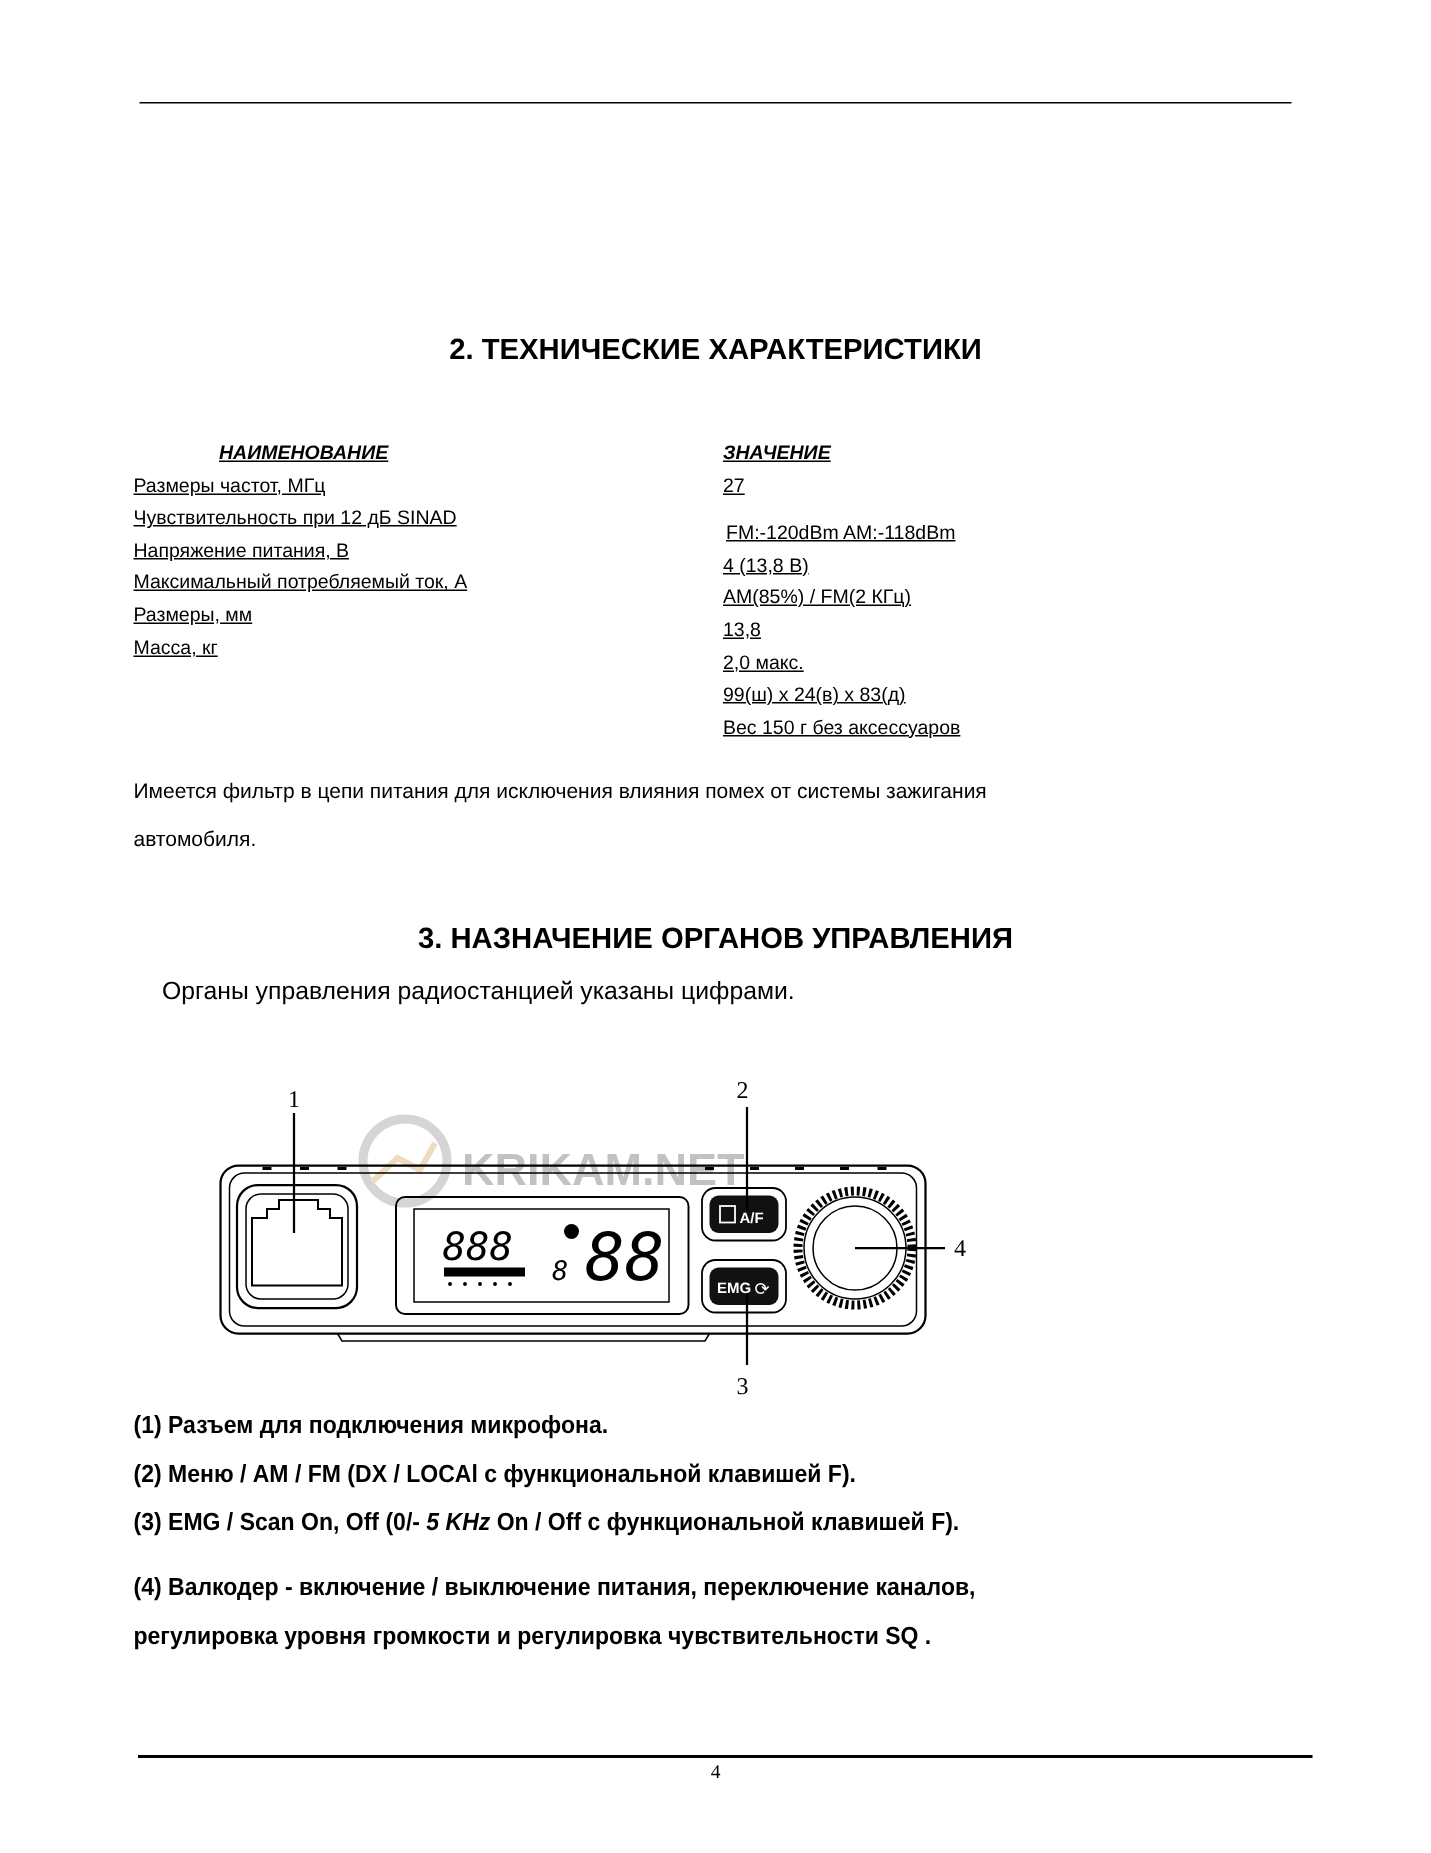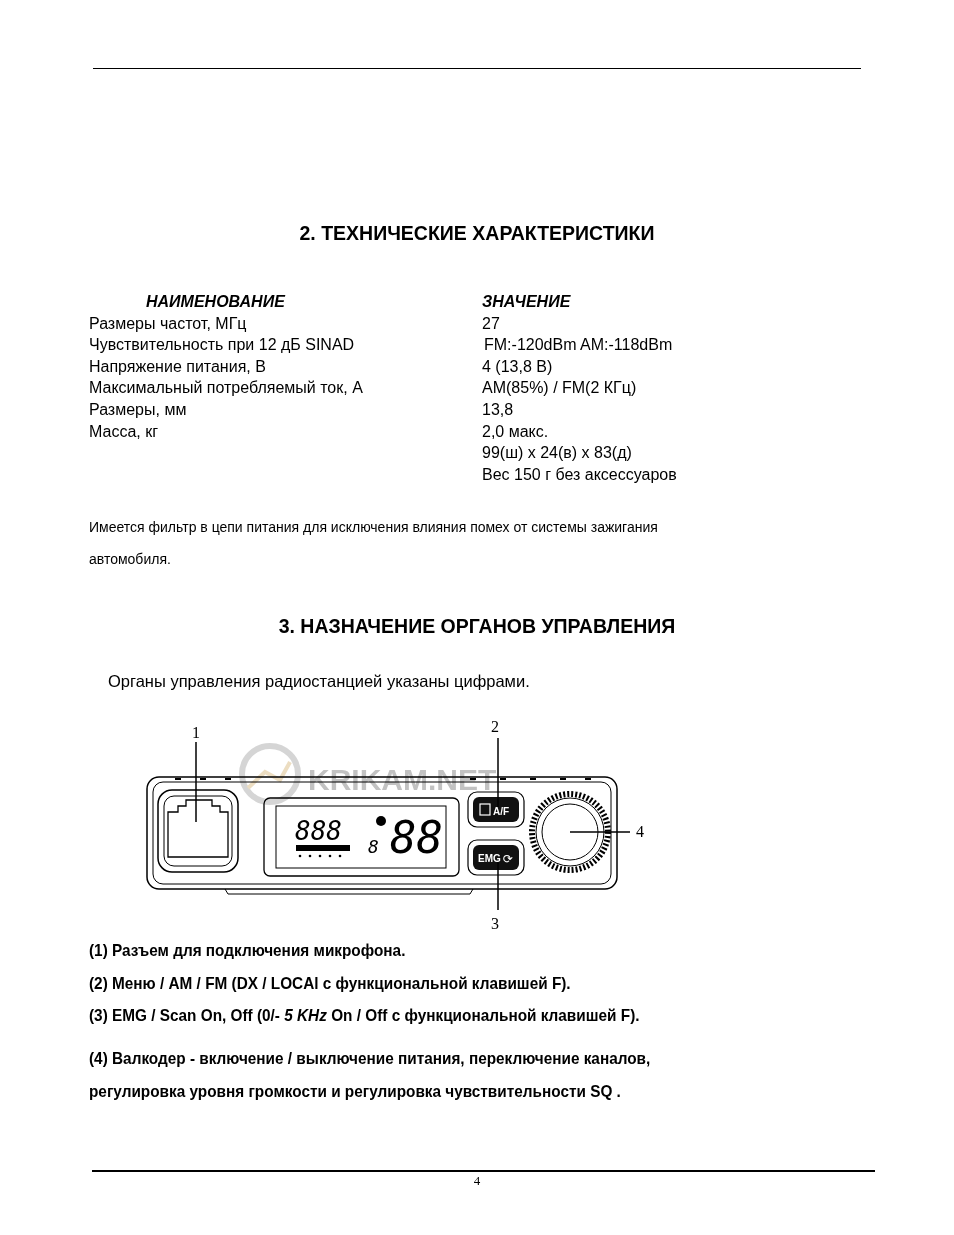--- a/index.html
+++ b/index.html
@@ -1,20 +1,20 @@
 <!DOCTYPE html>
 <html><head>
 <meta charset="utf-8">
 <style>
   html, body { margin:0; padding:0; background:#ffffff; }
   body { width:954px; height:1235px; position:relative; overflow:hidden; font-family:"Liberation Sans", sans-serif; color:#000; }
   .abs { position:absolute; }
   .rule { position:absolute; background:#000; }
   .h2 { position:absolute; left:0; width:954px; text-align:center; font-weight:bold; font-size:19.5px; }
-  .spec { position:absolute; font-size:16px; line-height:21.6px; }
+  .spec { position:absolute; font-size:13px; line-height:21.6px;text-decoration:underline; }
   .spec .hdr { font-weight:bold; font-style:italic; }
   .para { position:absolute; font-size:14px; line-height:32px; }
   .item { position:absolute; left:89px; font-size:16.5px; font-weight:bold; }
   .item4 { position:absolute; left:89px; font-size:16.5px; font-weight:bold; line-height:33px; }
   .fig { position:absolute; left:140px; top:712px; width:520px; height:225px; }
   .pagenum { position:absolute; top:1173px; width:954px; left:0; text-align:center; font-family:"Liberation Serif", serif; font-size:13px; }
 </style>
 </head>
 <body>
 
@@ -28,36 +28,36 @@
   <div>Чувствительность при 12 дБ SINAD</div>
   <div>Напряжение питания, В</div>
   <div>Максимальный потребляемый ток, А</div>
   <div>Размеры, мм</div>
   <div>Масса, кг</div>
 </div>
 
 <div class="spec" style="left:482px; top:291px;">
   <div class="hdr">ЗНАЧЕНИЕ</div>
   <div>27</div>
-  <div style="padding-left:2px;">FM:-120dBm AM:-118dBm</div>
+  <div style="padding-left:2px;margin-top:10px;">FM:-120dBm AM:-118dBm</div>
   <div>4 (13,8 В)</div>
   <div>AM(85%) / FM(2 КГц)</div>
   <div>13,8</div>
   <div>2,0 макс.</div>
   <div>99(ш) x 24(в) x 83(д)</div>
   <div>Вес 150 г без аксессуаров</div>
 </div>
 
 <div class="para" style="left:89px; top:511px;">
   <div>Имеется  фильтр в цепи питания для исключения влияния помех от системы зажигания</div>
   <div>автомобиля.</div>
 </div>
 
 <div class="h2" style="top:615px;">3. НАЗНАЧЕНИЕ ОРГАНОВ УПРАВЛЕНИЯ</div>
-<div class="abs" style="left:108px; top:652px; font-size:16.5px;margin-top:20px;">Органы управления радиостанцией указаны цифрами.</div>
+<div class="abs" style="left:108px; top:652px; font-size:16.5px;">Органы управления радиостанцией указаны цифрами.</div>
 
 <div class="fig">
   <svg width="520" height="225" viewBox="0 0 520 225">
 
     <g opacity="0.35">
       <circle cx="130" cy="62" r="28" fill="none" stroke="#888" stroke-width="6"></circle>
       <path d="M108 76 L125 60 L140 68 L150 50" fill="none" stroke="#c9a050" stroke-width="4"></path>
     </g>
     <text x="168" y="78" font-family="Liberation Sans, sans-serif" font-weight="bold" font-size="30" fill="#9a9a9a" opacity="0.6">KRIKAM.NET</text>
 

